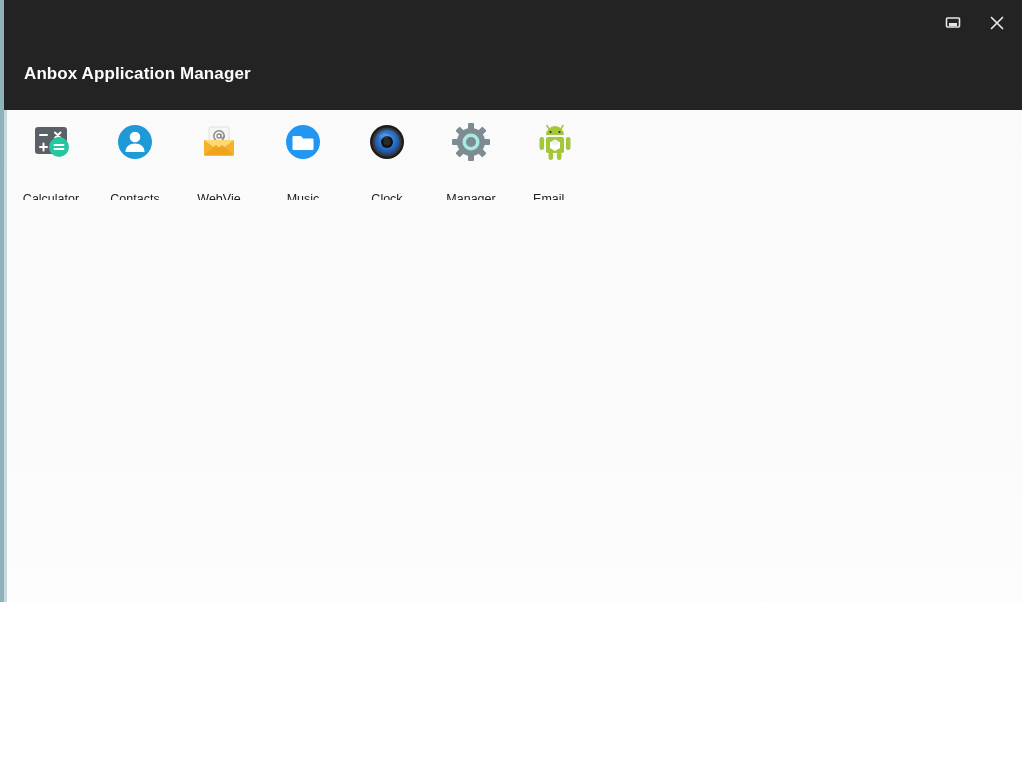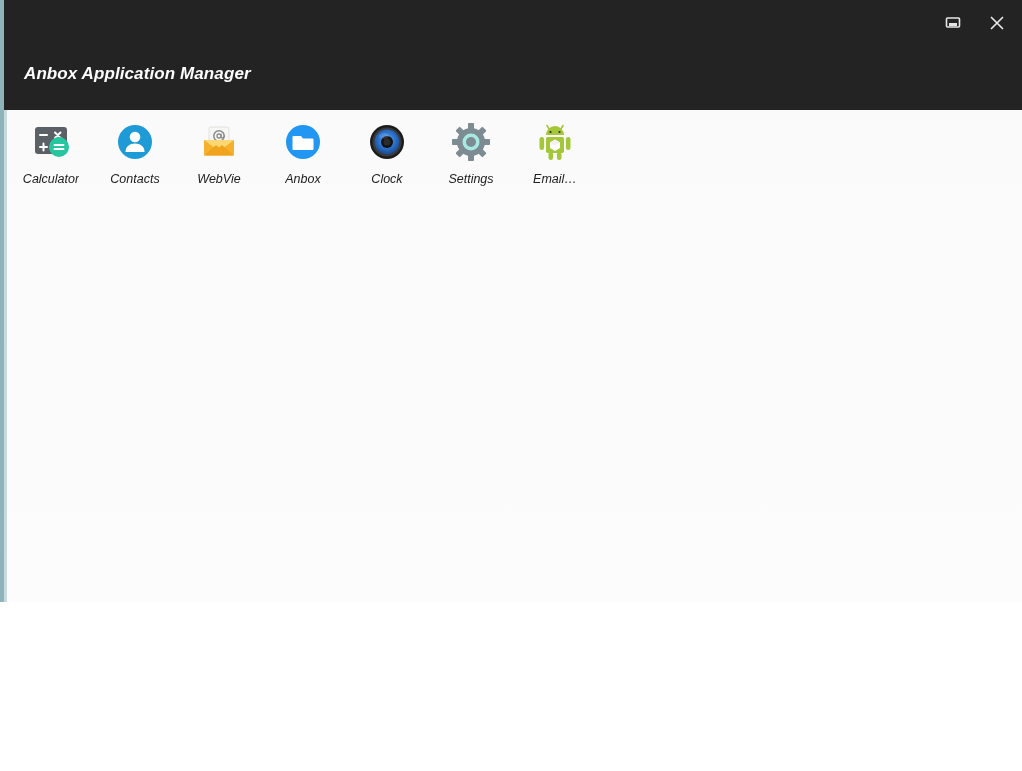--- a/index.html
+++ b/index.html
@@ -14,21 +14,20 @@
     font-family: "Liberation Sans", sans-serif;
   }
 
   #app-window {
     position: relative;
     width: 1022px;
     height: 602px;
     box-sizing: border-box;
     background: #d946ef;
     overflow: hidden;
-    font-style: italic;
   }
 
   
   .window-edge-left {
     position: absolute;
     left: 0;
     top: 0;
     width: 4px;
     height: 771px;
     background: #8fb3bb;
@@ -128,20 +127,21 @@
   }
   .app-icon svg { display: block; }
   .app-label {
     font-size: 12.5px;
     color: #212121;
     line-height: 14px;
     max-width: 82px;
     text-align: right;
     white-space: nowrap;
     overflow: hidden;
+    margin-top: 20px;
   }
 </style>
 </head>
 <body>
 
 <div id="app-window">
 
   <div class="window-edge-left"></div>
   <div class="window-edge-left-inner"></div>
 
@@ -210,21 +210,21 @@
         <div class="app-label">WebVie</div>
       </div>
 
       <div class="app-tile">
         <div class="app-icon">
           <svg width="48" height="48" viewBox="0 0 48 48">
             <circle cx="24" cy="24" r="17" fill="#2196f3"></circle>
             <path d="M14.5 18 h7.5 l2 2.5 h9.5 a1 1 0 0 1 1 1 v9.5 a1 1 0 0 1 -1 1 h-19 a1 1 0 0 1 -1 -1 v-12 a1 1 0 0 1 1 -1 z" fill="#ffffff"></path>
           </svg>
         </div>
-        <div class="app-label">Anbox</div>
+        <div class="app-label">Music</div>
       </div>
 
 
       <div class="app-tile">
         <div class="app-icon">
           <svg width="48" height="48" viewBox="0 0 48 48">
             <defs>
               <radialGradient id="musGrad" cx="0.5" cy="0.42" r="0.62">
                 <stop offset="0%" stop-color="#5ea7f0"></stop>
                 <stop offset="55%" stop-color="#2a6fc9"></stop>
@@ -255,21 +255,21 @@
                 <rect x="21" y="5" width="6" height="8" rx="1" transform="rotate(45 24 24)"></rect>
                 <rect x="21" y="35" width="6" height="8" rx="1" transform="rotate(45 24 24)"></rect>
                 <rect x="5" y="21" width="8" height="6" rx="1" transform="rotate(45 24 24)"></rect>
                 <rect x="35" y="21" width="8" height="6" rx="1" transform="rotate(45 24 24)"></rect>
               </g>
             </g>
             <circle cx="24" cy="24" r="8.5" fill="#a8eae2"></circle>
             <circle cx="24" cy="24" r="5" fill="#7d8b92"></circle>
           </svg>
         </div>
-        <div class="app-label">Settings</div>
+        <div class="app-label">Manager</div>
       </div>
 
       <div class="app-tile">
         <div class="app-icon">
           <svg width="48" height="48" viewBox="0 0 48 48">
             <g fill="#a4c639">
               <path d="M16 7.5 l2.4 4.2 M32 7.5 l-2.4 4.2" stroke="#a4c639" stroke-width="1.6" stroke-linecap="round" fill="none"></path>
               <path d="M15 17 a9 9 0 0 1 18 0 z"></path>
               <rect x="15" y="19" width="18" height="16" rx="1.8"></rect>
               <rect x="8.5" y="19" width="4.6" height="13" rx="2.3"></rect>

